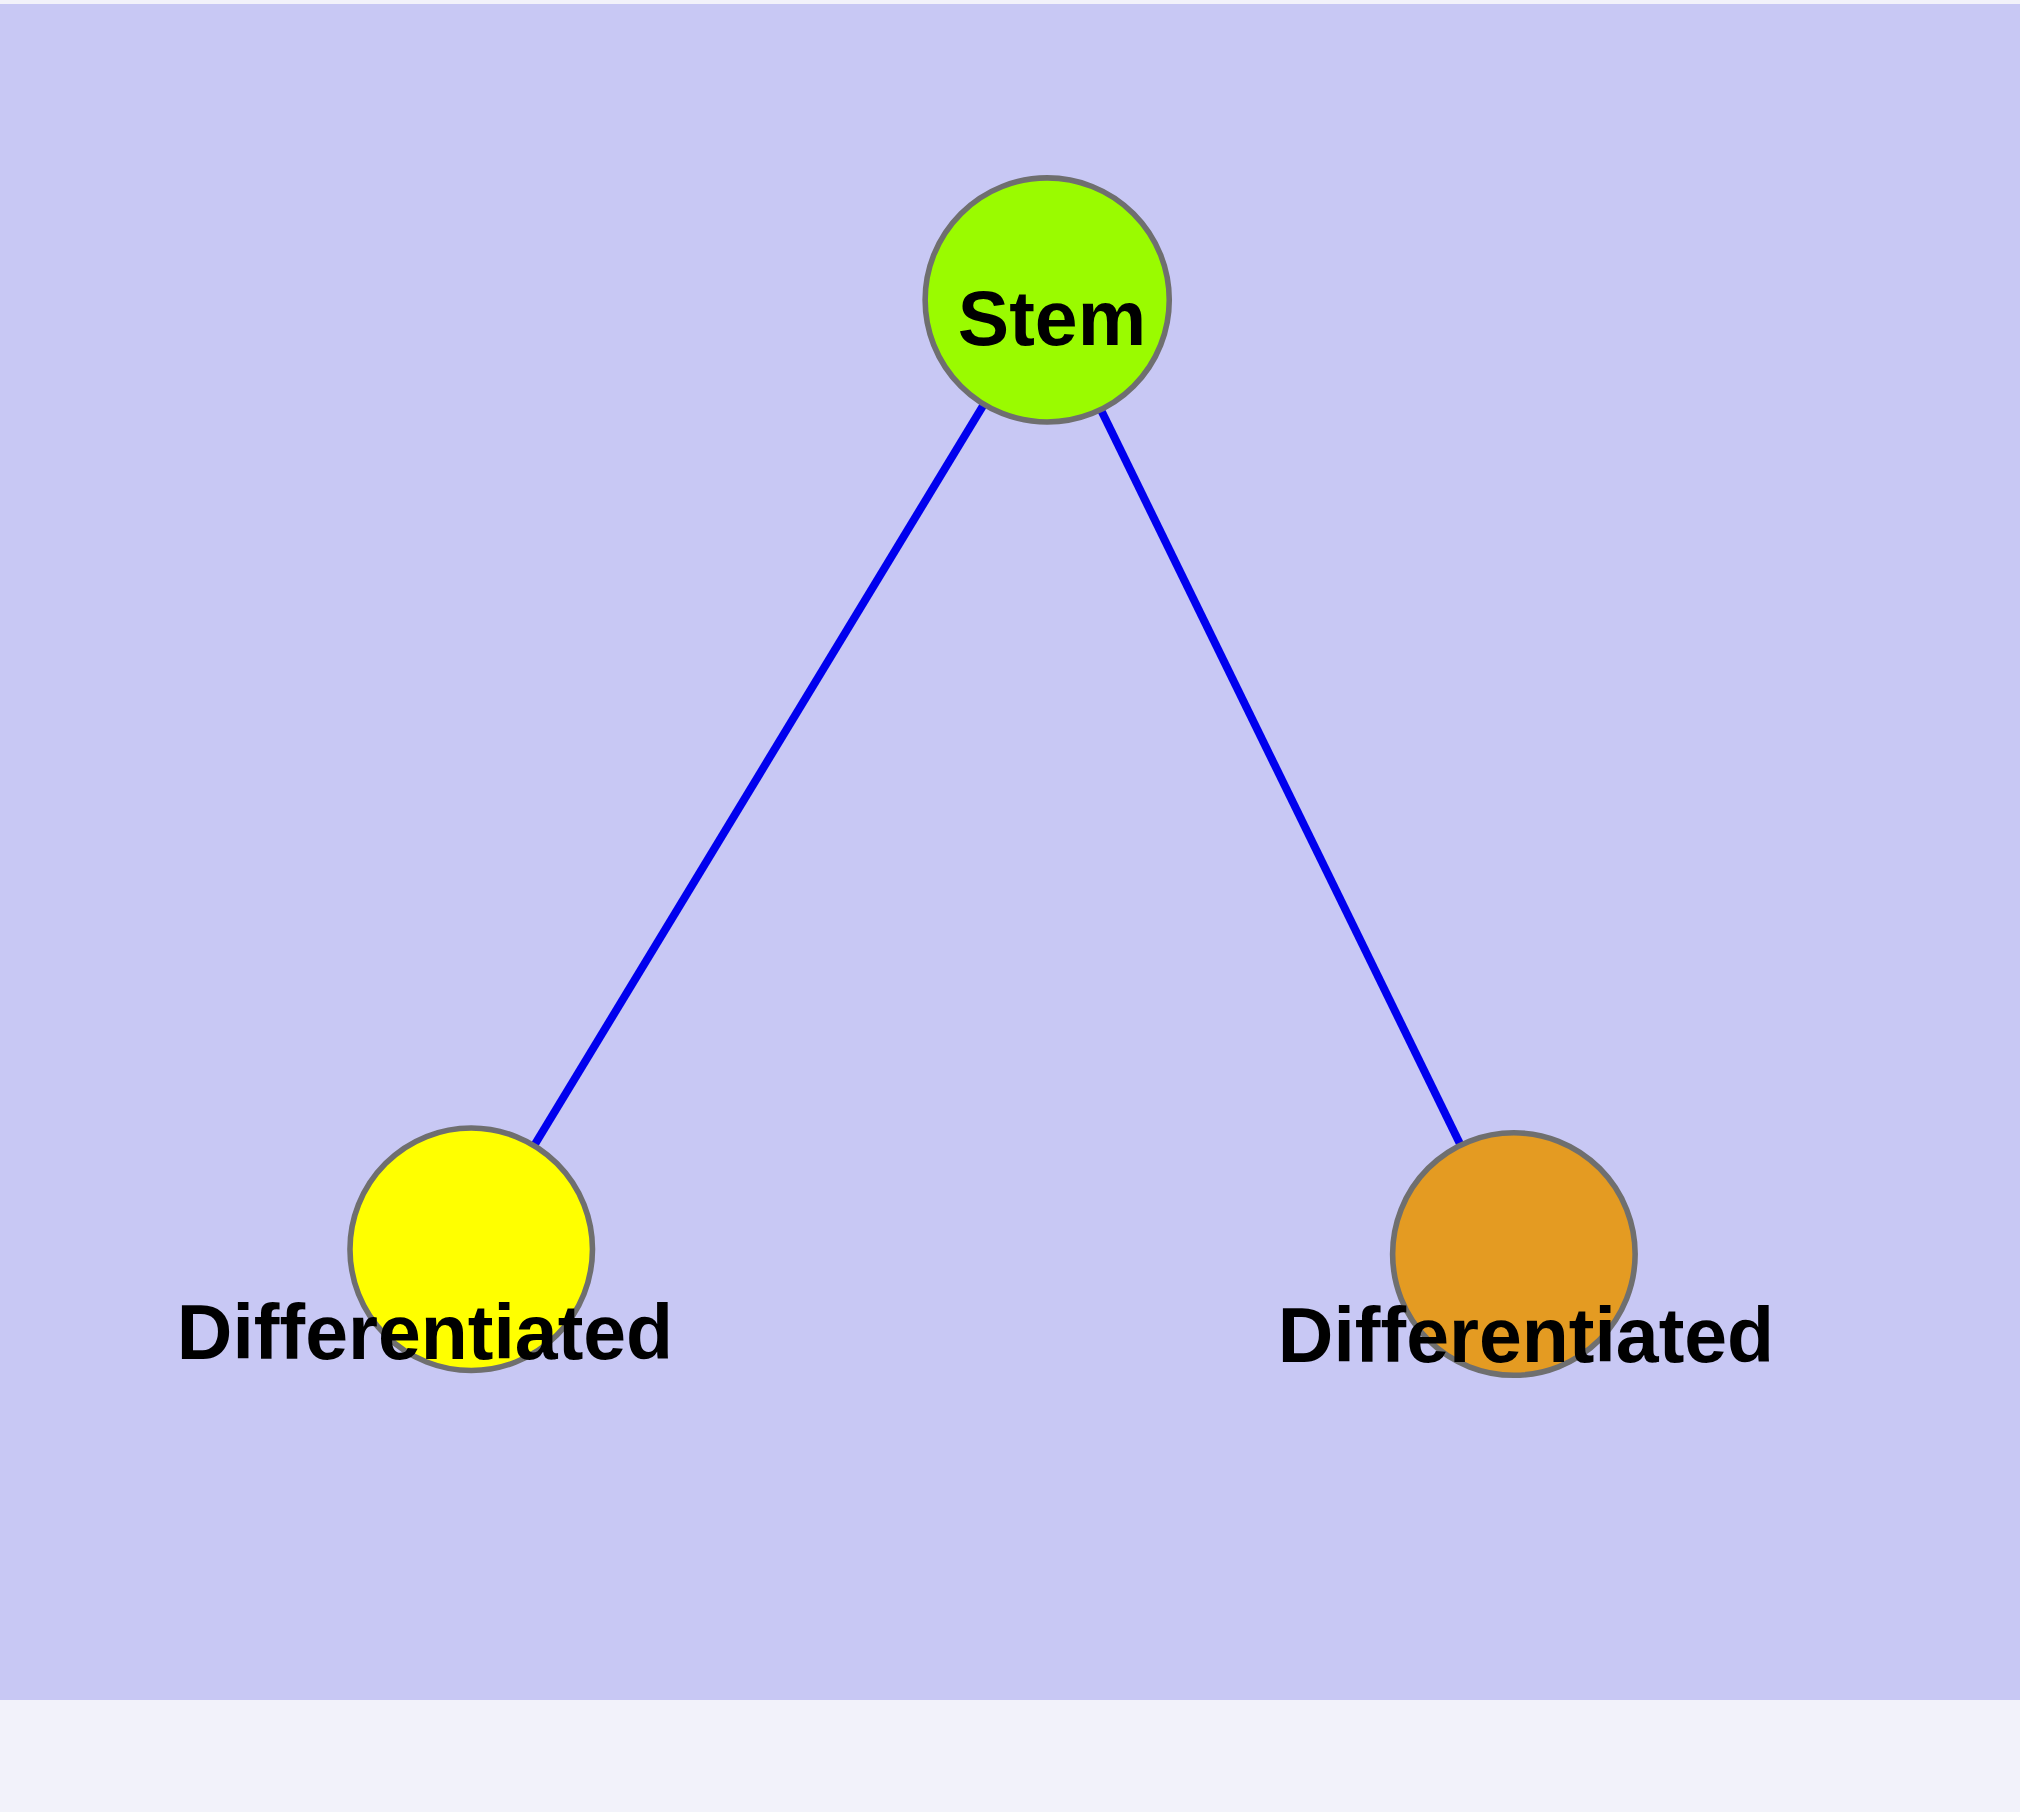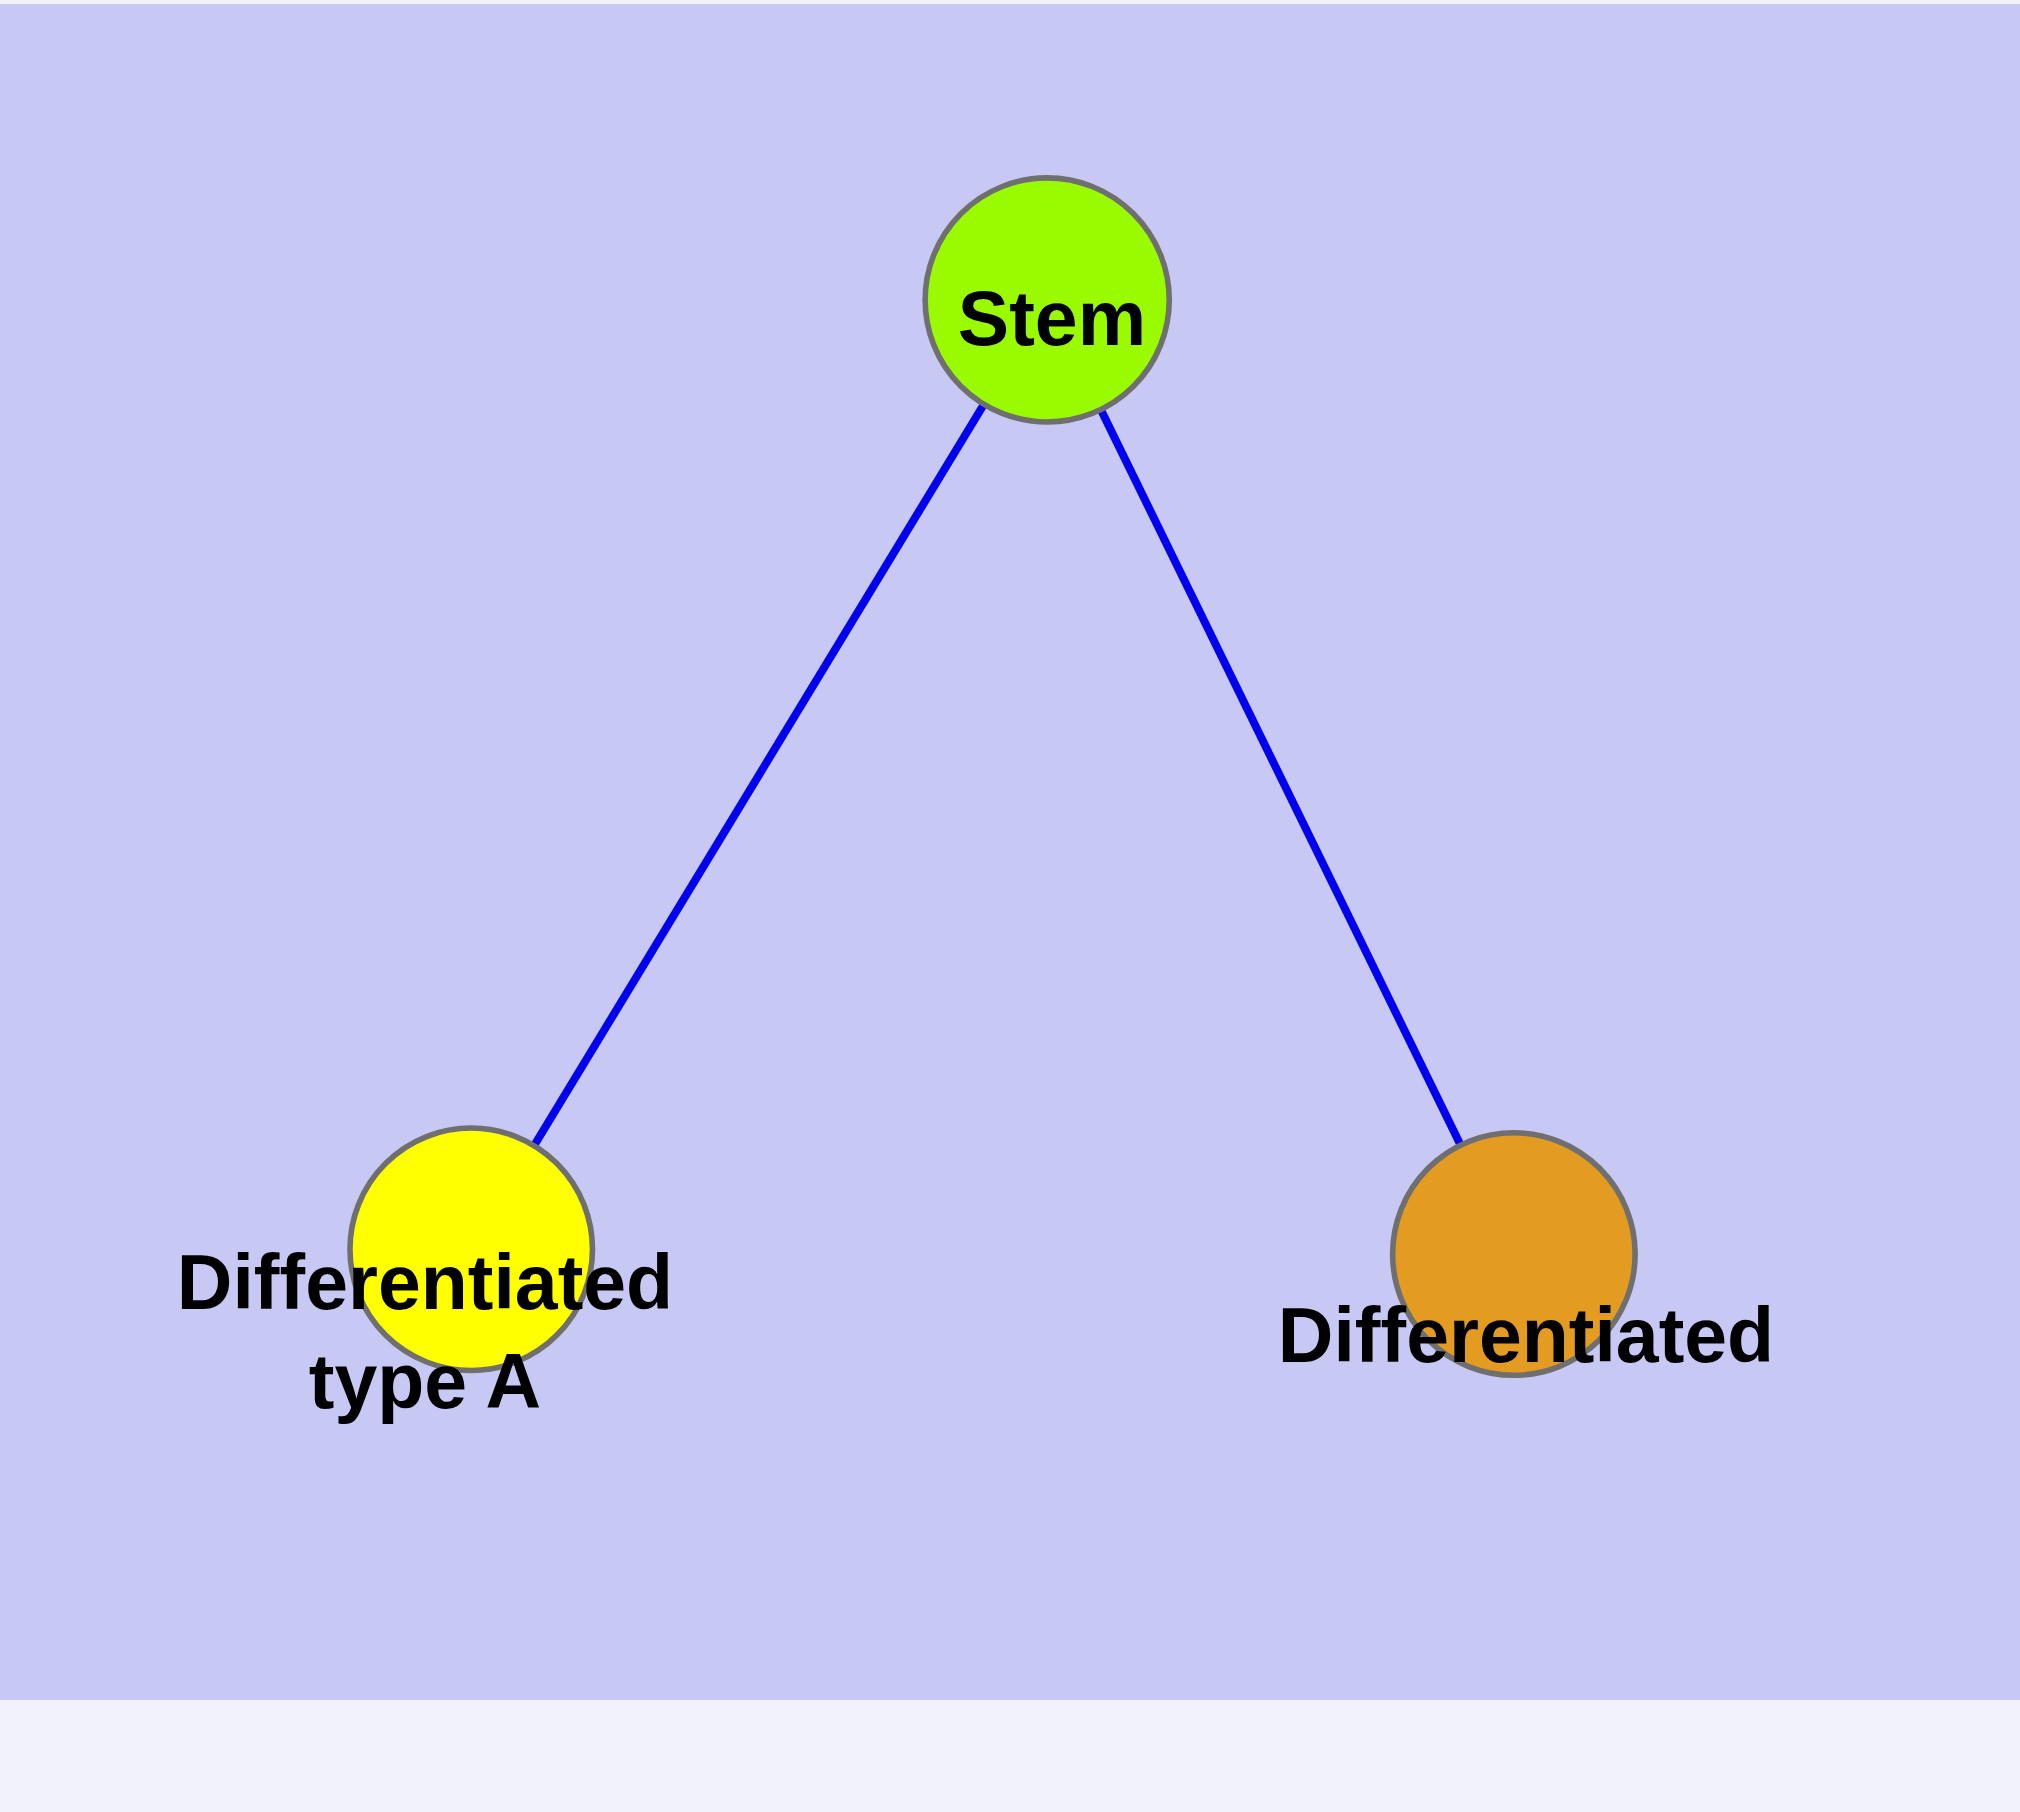--- a/index.html
+++ b/index.html
@@ -61,21 +61,20 @@
     <circle class="node-circle" cx="516" cy="1561" r="152" fill="#FFFF00"></circle>
     <circle class="node-circle" cx="1823" cy="1567" r="152" fill="#E49B22"></circle>
   </svg>
 
   <div class="node-label" style="left:1052px; top:314px;">
     <div>Stem</div>
   </div>
 
   <div class="node-label" style="left:425px; top:1328px;">
     <div>Differentiated</div>
-    <div>type A</div>
   </div>
 
   <div class="node-label" style="left:1526px; top:1331px;">
     <div>Differentiated</div>
   </div>
 
 </div>
 
 
 </body></html>

